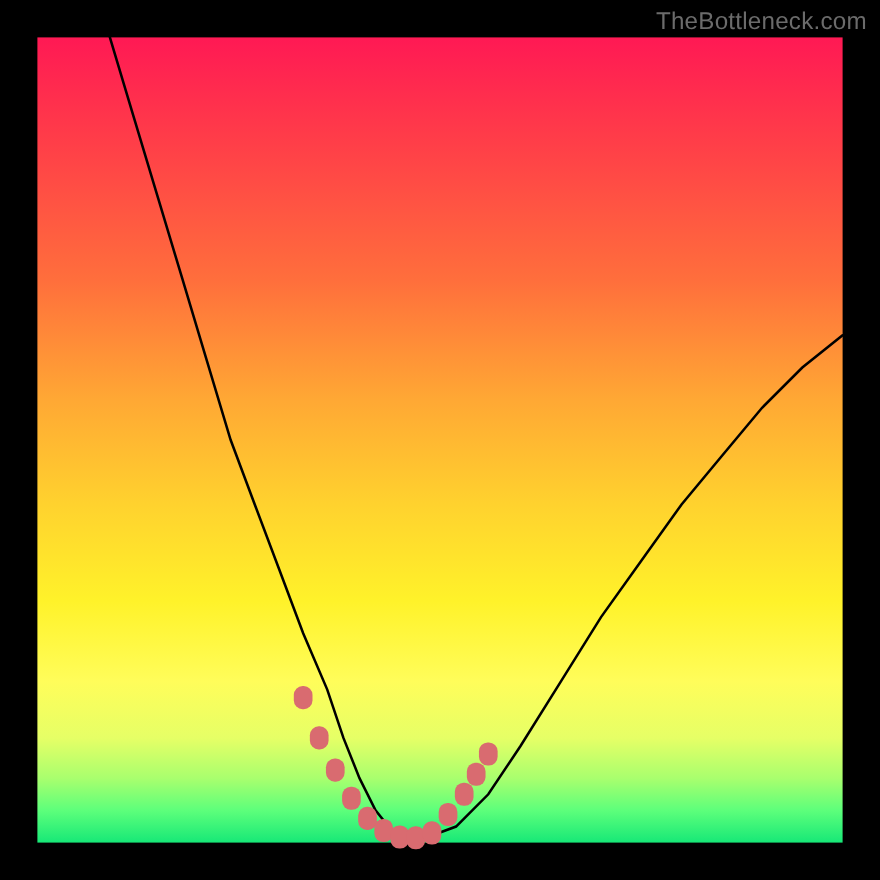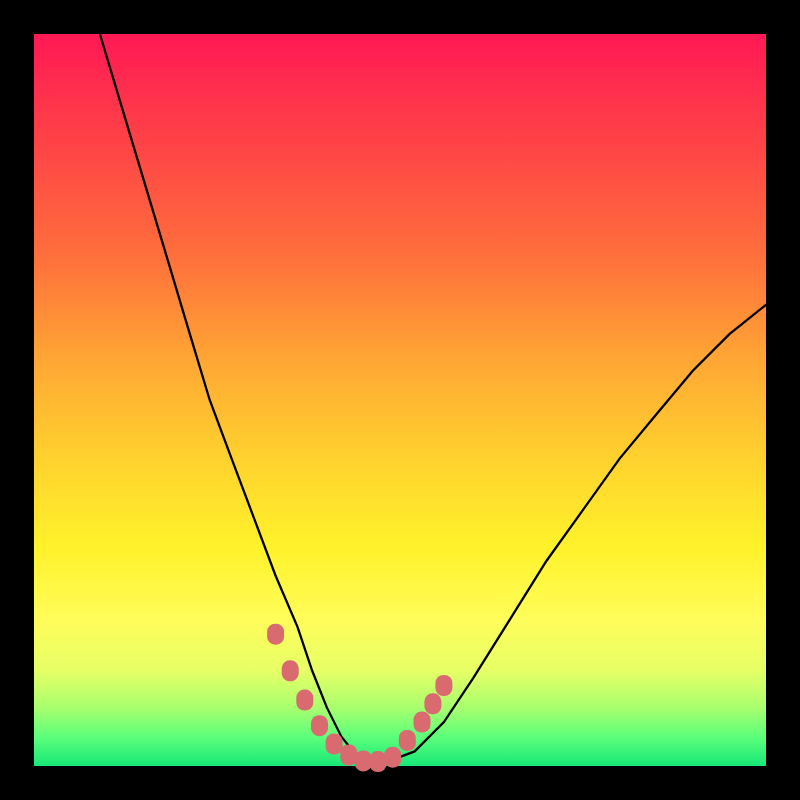--- a/index.html
+++ b/index.html
@@ -56,20 +56,21 @@
     width: 732px;
     height: 732px;
     overflow: visible;
   }
 </style>
 </head>
 <body>
 
 <div class="frame">
 
+  <div class="watermark">TheBottleneck.com</div>
 
   <div class="plot-area">
     <svg class="curve" viewBox="0 0 732 732">
       <path id="main-curve" fill="none" stroke="#000" stroke-width="2.3" stroke-linecap="round" d="M65.9 0.0 L87.8 73.2 L109.8 146.4 L131.8 219.6 L153.7 292.8 L175.7 366.0 L197.6 424.6 L219.6 483.1 L241.6 541.7 L263.5 592.9 L278.2 636.8 L292.8 673.4 L307.4 702.7 L322.1 721.0 L336.7 728.3 L351.4 728.3 L380.6 717.4 L409.9 688.1 L439.2 644.2 L475.8 585.6 L512.4 527.0 L549.0 475.8 L585.6 424.6 L622.2 380.6 L658.8 336.7 L695.4 300.1 L732.0 270.8"></path>
       <g id="marker-group">
           <rect x="233.1" y="589.7" width="17" height="21" rx="8" fill="#d96b70"></rect>
           <rect x="247.7" y="626.3" width="17" height="21" rx="8" fill="#d96b70"></rect>
           <rect x="262.3" y="655.6" width="17" height="21" rx="8" fill="#d96b70"></rect>
           <rect x="277.0" y="681.2" width="17" height="21" rx="8" fill="#d96b70"></rect>
           <rect x="291.6" y="699.5" width="17" height="21" rx="8" fill="#d96b70"></rect>

